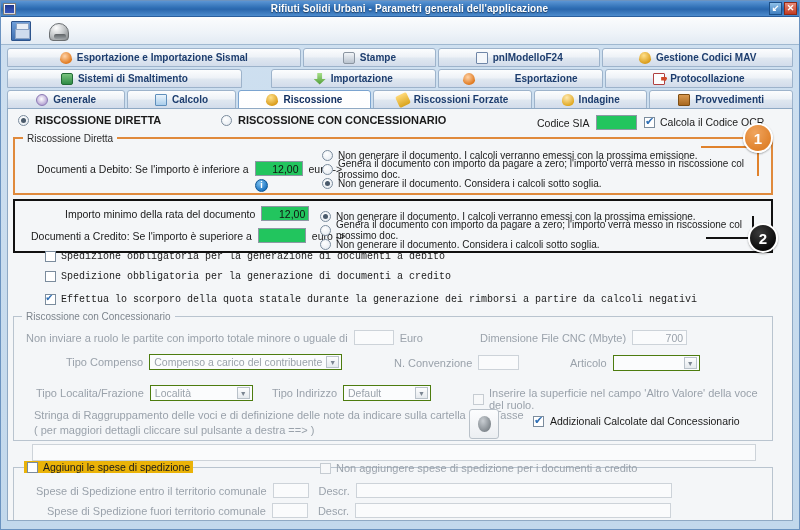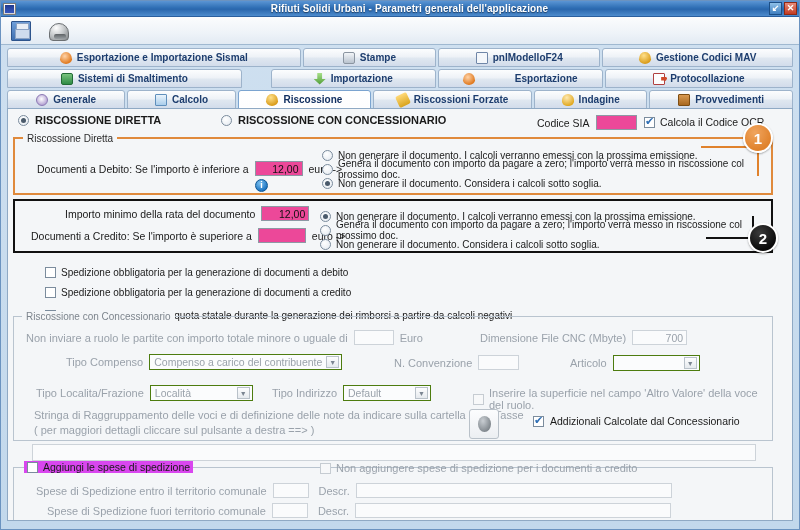--- a/index.html
+++ b/index.html
@@ -148,21 +148,21 @@
     width: 11px; height: 11px; flex: none;
     background: #ffffff; border: 1px solid #7b8c9d; position: relative;
   }
   .chk.on::after {
     content:"✔"; position:absolute; left:0px; top:-3px;
     font-size: 11px; color: #2f6fb5; line-height: 13px;
   }
   .chk.dim { border-color:#c6ccd2; background:#f7f8f9; }
 
   .inp {
-    height: 15px; background: #ec4899; border: 1px solid #8d98a4;
+    height: 15px; background: #22c55e; border: 1px solid #8d98a4;
     font-size: 10.5px; color: #111; text-align: right;
     padding: 0 3px; line-height: 14px; font-family: "Liberation Sans", sans-serif;
   }
   .inp.dim { background:#fafbfc; border-color:#cdd3d9; color:#9aa2ab; }
   .inp.flat { text-align: left; }
 
   .sel {
     height: 16px; background: #fbfcfd; border: 1px solid #4d7c0f;
     font-size: 10.5px; color: #9aa2ab; display:flex; align-items:center;
     padding-left: 4px; position: relative;
@@ -374,21 +374,21 @@
             <div class="radio"></div>
             <div class="lbl">Genera il documento con importo da pagare a zero; l'importo verrà messo in riscossione col prossimo doc.</div>
           </div>
           <div class="opt-line">
             <div class="radio"></div>
             <div class="lbl">Non generare il documento. Considera i calcoli sotto soglia.</div>
           </div>
         </div>
     </div>
 
-    <div style="position:absolute;left:37px;top:156px;" id="chk-list">
+    <div style="position:absolute;left:37px;top:140px;font-family:Liberation Mono, monospace;" id="chk-list">
         <div class="opt-line" style="margin-bottom: 6px;">
           <div class="chk"></div>
           <div class="lbl">Spedizione obbligatoria per la generazione di documenti a debito</div>
         </div>
         <div class="opt-line" style="margin-bottom: 9px;">
           <div class="chk"></div>
           <div class="lbl">Spedizione obbligatoria per la generazione di documenti a credito</div>
         </div>
         <div class="opt-line" style="margin-bottom: 6px;">
           <div class="chk on"></div>
@@ -456,21 +456,21 @@
         </div>
       <div class="row" style="position:absolute;left:519px;top:98px;gap:6px;">
         <div class="chk on"></div>
         <div class="lbl">Addizionali Calcolate dal Concessionario</div>
       </div>
     </div>
 
     <div class="inp dim flat" style="position:absolute;left:24px;top:335px;width:724px;height:17px;"></div>
 
     <div class="group" style="left:5px;top:358px;width:760px;height:62px;">
-      <div class="row" style="position:absolute;left:10px;top:-7px;gap:5px;background:#d946ef;padding:0 3px;">
+      <div class="row" style="position:absolute;left:10px;top:-7px;gap:5px;background:#eab308;padding:0 3px;">
         <div class="chk"></div>
         <div class="lbl">Aggiungi le spese di spedizione</div>
       </div>
       <div class="row" style="position:absolute;left:306px;top:-6px;gap:5px;">
         <div class="chk dim"></div>
         <div class="lbl-dim">Non aggiungere spese di spedizione per i documenti a credito</div>
       </div>
 
       <div class="row" style="position:absolute;left:22px;top:15px;gap:6px;">
         <div class="lbl-dim">Spese di Spedizione entro il territorio comunale</div>

